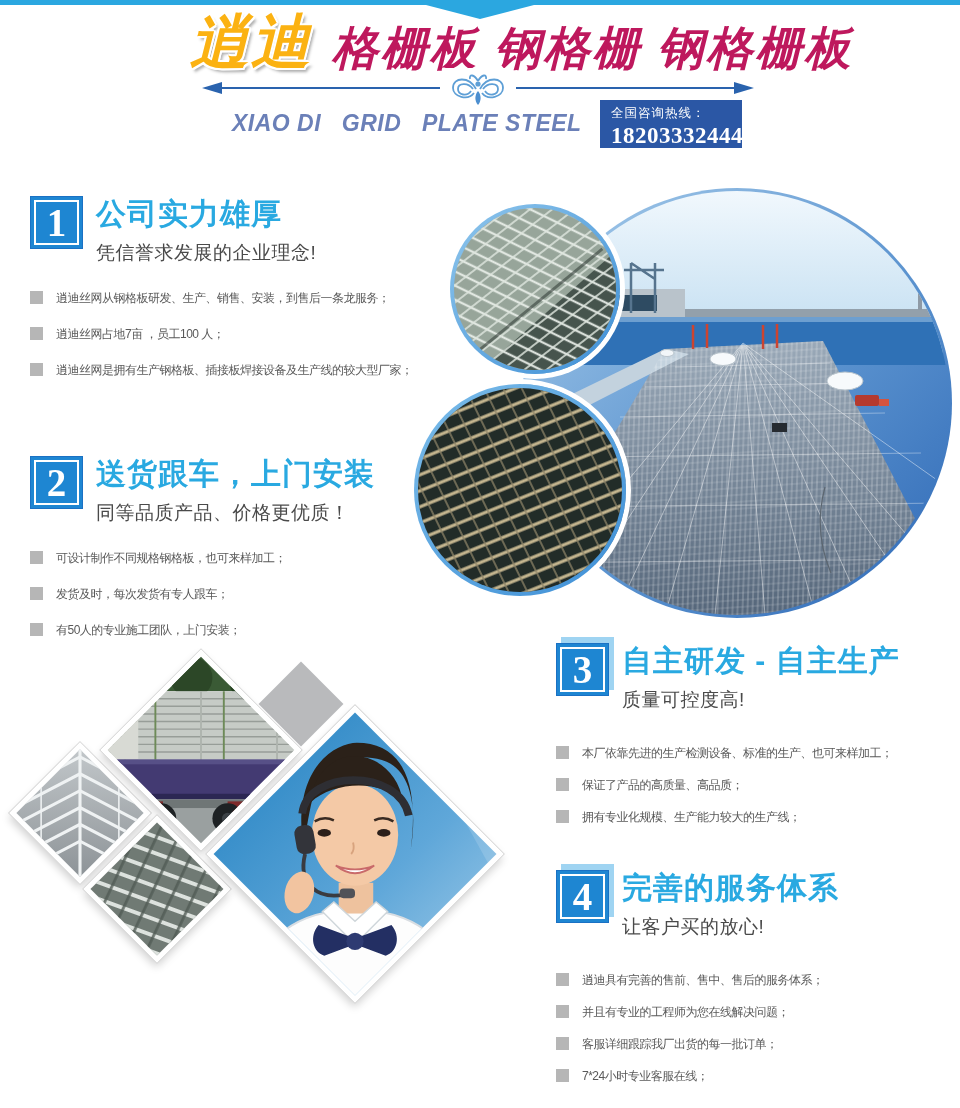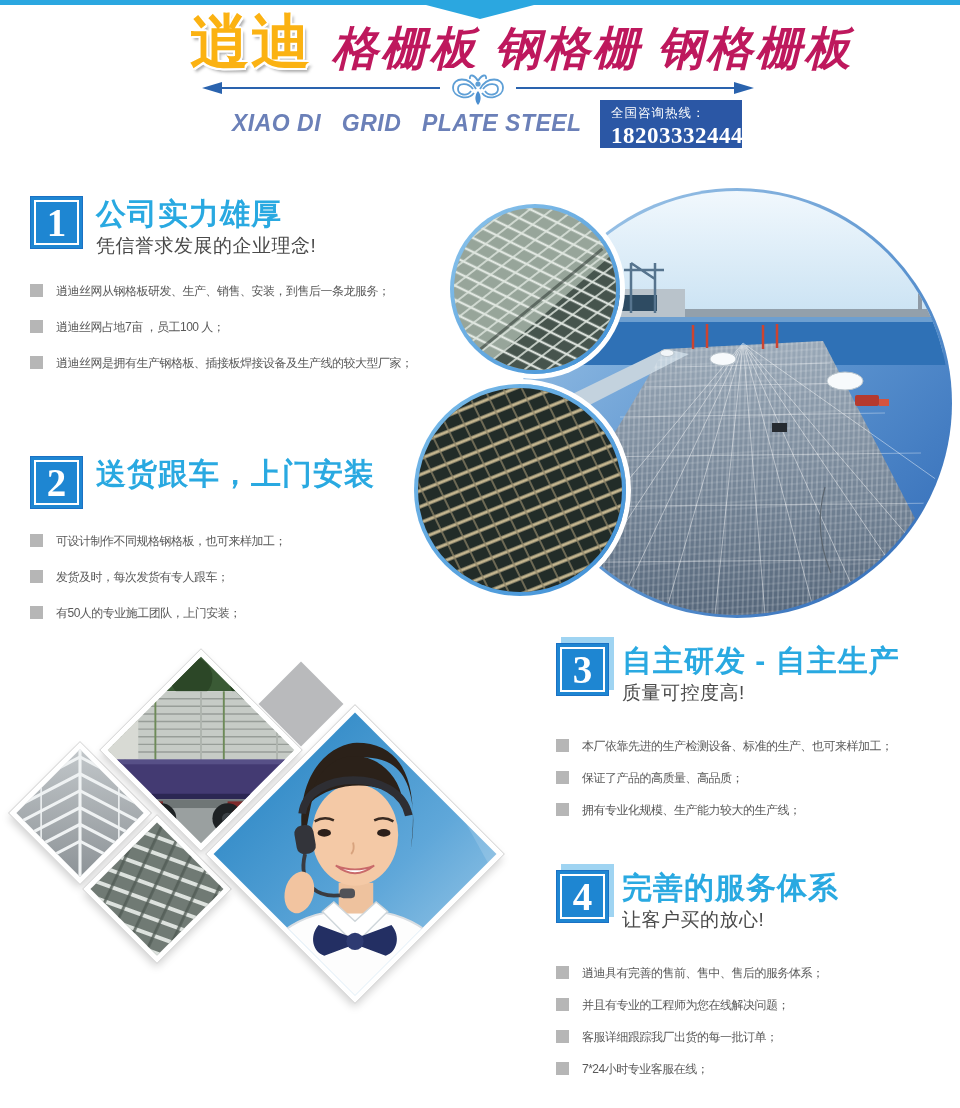--- a/index.html
+++ b/index.html
@@ -5,21 +5,21 @@
   html,body{margin:0;padding:0;background:#fff;}
   body{font-family:"Liberation Sans",sans-serif;}
   #page{position:relative;width:960px;height:1108px;margin:0 auto;background:#fff;overflow:hidden;}
 
   
   .topbar{position:absolute;left:0;top:0;width:960px;height:5px;background:#2BA7E0;}
   .top-chevron{position:absolute;left:426px;top:5px;width:0;height:0;
     border-left:54px solid transparent;border-right:54px solid transparent;border-top:14px solid #2BA7E0;}
 
   
-  .brand{position:absolute;left:190px;top:10px;font-size:59px;line-height:64px;font-weight:900;
+  .brand{position:absolute;left:190px;top:10px;font-size:59px;line-height:64px;font-style:italic;font-weight:900;
     color:#FBB githubC;color:#FBB212;letter-spacing:2px;
     text-shadow:-2px 0 #fff,2px 0 #fff,0 -2px #fff,0 2px #fff,-1.5px -1.5px #fff,1.5px -1.5px #fff,-1.5px 1.5px #fff,1.5px 1.5px #fff,3px 4px 3px rgba(40,40,40,.38);}
   .brand-rest{position:absolute;left:332px;top:22px;font-size:46px;line-height:52px;font-style:italic;font-weight:800;
     color:#be185d;letter-spacing:3px;white-space:pre;}
   .divider-svg{position:absolute;left:198px;top:80px;}
   .ornament{position:absolute;left:444px;top:68px;width:68px;height:44px;background:#fff;display:flex;align-items:center;justify-content:center;}
   .sub-en{position:absolute;left:232px;top:110px;font-size:23px;font-style:italic;font-weight:700;
     color:#6B80B8;white-space:pre;letter-spacing:.5px;}
   .hotline{position:absolute;left:600px;top:100px;width:142px;height:48px;background:#2B57A5;color:#fff;
     padding:5px 0 0 11px;box-sizing:border-box;}
@@ -30,21 +30,21 @@
   .sec{position:absolute;}
   .sec-head{display:flex;align-items:flex-start;}
   .badge-wrap{position:relative;width:53px;height:53px;flex-shrink:0;}
   .badge-wrap.offset::before{content:"";position:absolute;left:5px;top:-6px;width:53px;height:53px;background:#9FD4F2;}
   .badge{position:relative;width:53px;height:53px;background:#1E86D2;border:1px solid #1A71C4;box-sizing:border-box;
     box-shadow:inset 0 0 0 3px #1E86D2,inset 0 0 0 5px #fff;
     display:flex;align-items:center;justify-content:center;z-index:1;}
   .badge-num{font-family:"Liberation Serif",serif;font-size:39px;font-weight:700;color:#fff;line-height:1;}
   .sec-titles{margin-left:13px;padding-top:1px;}
   .sec-title{font-size:30px;font-weight:800;color:#29A9E1;letter-spacing:1px;line-height:33px;}
-  .sec-sub{font-size:19px;color:#4A4A4A;margin-top:3px;letter-spacing:.5px;}
+  .sec-sub{font-size:19px;color:#4A4A4A;margin-top:10px;letter-spacing:.5px;}
   .bullets{list-style:none;margin:0;padding:0;}
   .bullet{display:flex;align-items:flex-start;}
   .bsq{width:13px;height:13px;background:#B6B6B6;flex-shrink:0;margin-right:13px;margin-top:11px;}
   .btxt{font-size:12px;color:#595959;letter-spacing:-0.5px;line-height:36px;}
   .sec-left .bullets{margin-top:14px;}
   .sec-left .btxt{width:364px;}
   .sec-right .bullets{margin-top:24px;}
   .sec-right .btxt{width:378px;line-height:32px;}
   .sec-right .bsq{margin-top:9px;}
 
@@ -369,20 +369,21 @@
 
   <div class="sec sec-left" style="left:30px;top:456px;width:410px;">
     <div class="sec-head">
       <div class="badge-wrap">
         <div class="badge">
             <span class="badge-num">2</span>
           </div>
       </div>
       <div class="sec-titles">
         <div class="sec-title">送货跟车，上门安装</div>
+        <div class="sec-sub">同等品质产品、价格更优质！</div>
       </div>
     </div>
     <ul class="bullets">
       <li class="bullet">
           <span class="bsq"></span>
           <span class="btxt">可设计制作不同规格钢格板，也可来样加工；</span>
         </li>
       <li class="bullet">
           <span class="bsq"></span>
           <span class="btxt">发货及时，每次发货有专人跟车；</span>

